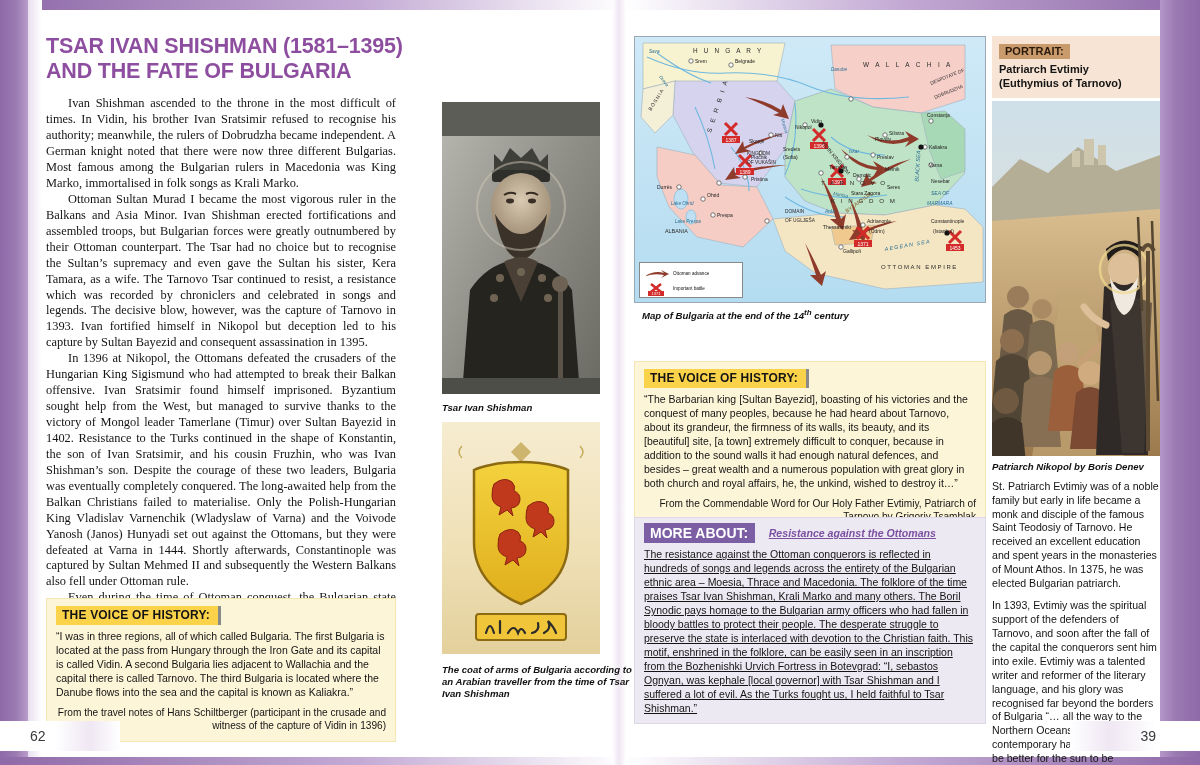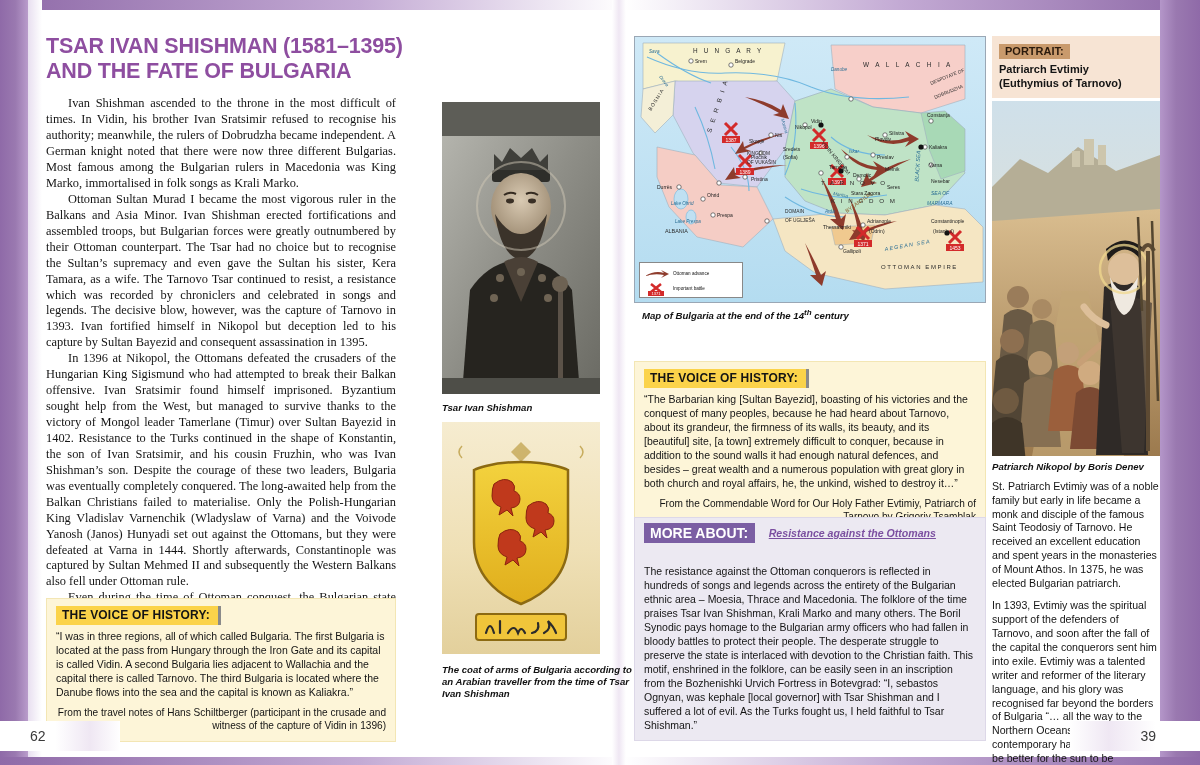--- a/index.html
+++ b/index.html
@@ -85,21 +85,21 @@
   
   .voice-mid { position:absolute; left:0; top:325px; width:352px; }
 
   
   .morebox { position:absolute; left:0; top:481px; width:352px;
              background:#ece9f2; border:1px solid #ddd8e8; padding:5px 9px 8px 9px; }
   .more-tab { display:inline-block; background:#7b5ea3; color:#ffffff; font-weight:bold;
               font-size:14px; padding:2px 7px 2px 6px; vertical-align:middle; }
   .more-sub { display:inline-block; color:#7b4fa0; font-weight:bold; font-style:italic;
               font-size:10.6px; margin-left:9px; vertical-align:middle;text-decoration:underline; }
-  .more-body { font-size:10.5px; line-height:1.335; color:#141414; margin-top:21px; }
+  .more-body { font-size:10.5px; line-height:1.335; color:#141414; margin-top:4px;text-decoration:underline; }
 
   
   .portrait-head { background:#f7e4d4; padding:5px 7px 7px 7px; }
   .portrait-tab { display:inline-block; background:#c99a6c; color:#2b1a0c; font-weight:bold;
                   font-size:11px; padding:1px 6px 2px 6px; margin-bottom:3px; }
   .portrait-name { font-size:11px; font-weight:bold; line-height:1.3; color:#141414; }
   .fig-evtimiy { width:168px; height:355px; margin-top:3px;
                  background:#c8a278; overflow:hidden; position:relative; }
   .cap-evtimiy { margin-top:5px; width:168px; }
   .right-body { font-size:10.6px; line-height:1.315; color:#141414; margin-top:7px; }

